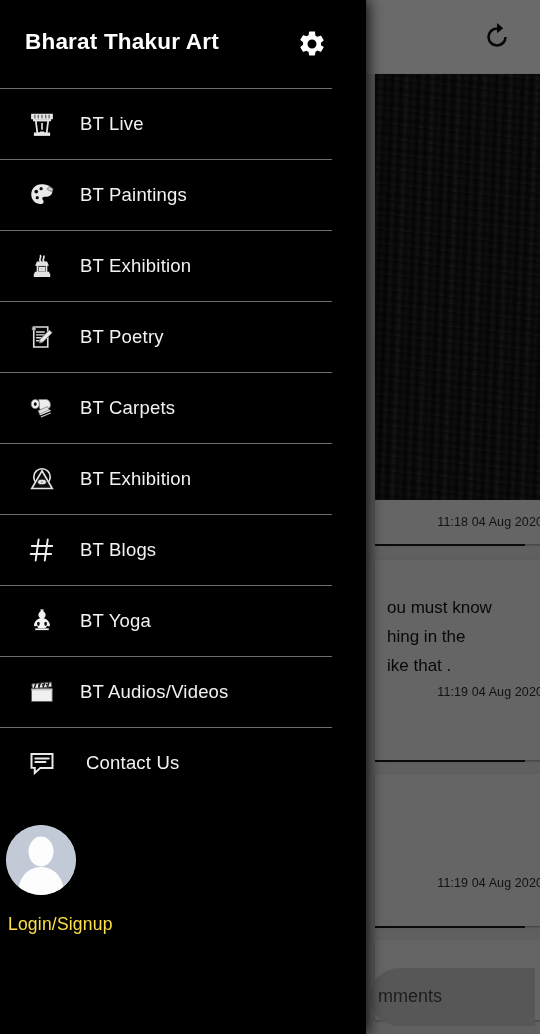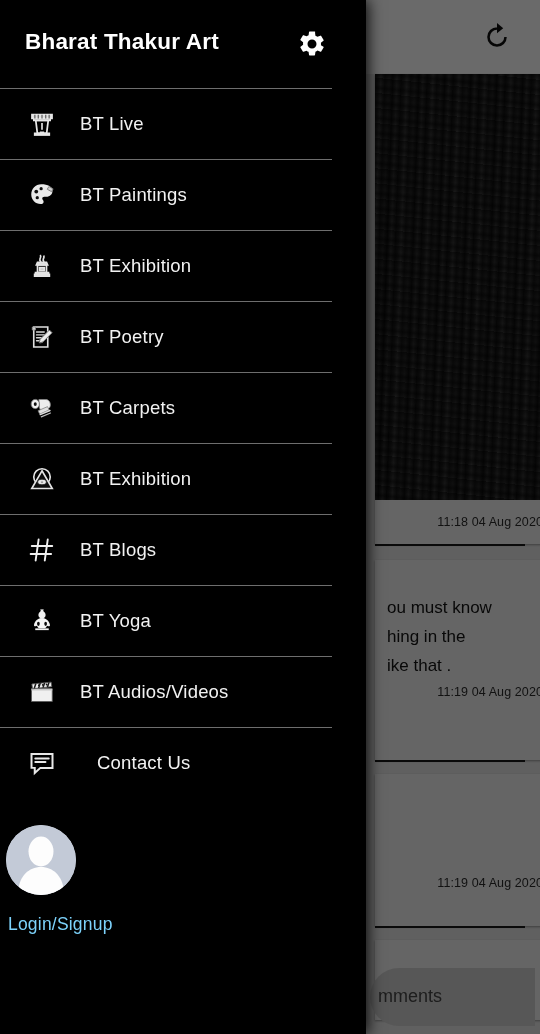--- a/index.html
+++ b/index.html
@@ -175,21 +175,21 @@
   }
   .nav-icon svg { display: block; }
   .nav-label {
     position: absolute;
     left: 80px;
     font-size: 18.5px;
     color: #f2f2f2;
     letter-spacing: .2px;
     white-space: nowrap;
   }
-  .nav-item.contact .nav-label { left: 97px; }
+  .nav-item.contact .nav-label { left: 86px; }
 
   
   .account {
     position: absolute;
     left: 0;
     top: 818px;
     width: 366px;
     height: 120px;
   }
   .avatar {
@@ -201,21 +201,21 @@
     border-radius: 50%;
     background: #c3cad7;
     overflow: hidden;
   }
   .avatar svg { display: block; }
   .account-label {
     position: absolute;
     left: 8px;
     top: 96px;
     font-size: 17.5px;
-    color: #7dd3fc;
+    color: #fde047;
     letter-spacing: .2px;
     white-space: nowrap;
   }
 </style>
 </head>
 <body>
 
 <div id="screen">
 
   <div id="content">

